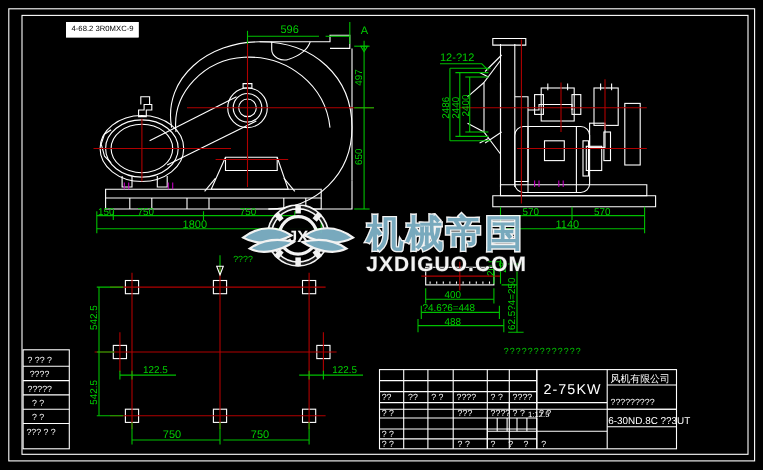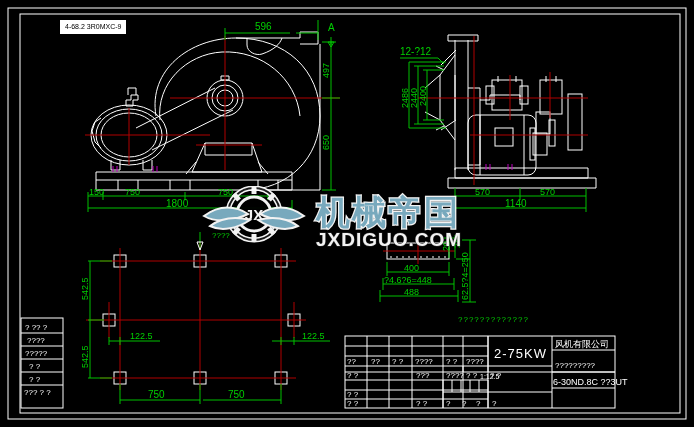--- a/index.html
+++ b/index.html
@@ -385,21 +385,21 @@
       <text class="qmark" x="446" y="406" font-size="7">?</text>
       <text class="qmark" x="462" y="406" font-size="7">?</text>
       <text class="qmark" x="476" y="406" font-size="7">?</text>
       <text class="qmark" x="492" y="406" font-size="7">?</text>
     </g>
 
   </svg>
 
   <div class="lbl-inv" style="left:60px;top:20px;padding:1px 4px;border:1px solid #fff;">4-68.2 3R0MXC-9</div>
 
-  <div class="wm" style="left:196px;top:186px;width:300px;height:64px;opacity:0.95;">
+  <div class="wm" style="left:213px;top:186px;width:300px;height:64px;opacity:0.95;">
     <svg width="300" height="64">
 
       <g>
         <circle cx="58" cy="28" r="26" fill="none" stroke="#ffffff" stroke-width="5"></circle>
         <circle cx="58" cy="28" r="26" fill="none" stroke="#1a1a1a" stroke-width="2"></circle>
         <g stroke="#ffffff" stroke-width="5">
           <path d="M58 0 L58 8"></path>
             <path d="M58 48 L58 56"></path>
           <path d="M30 28 L38 28"></path>
             <path d="M78 28 L86 28"></path>

